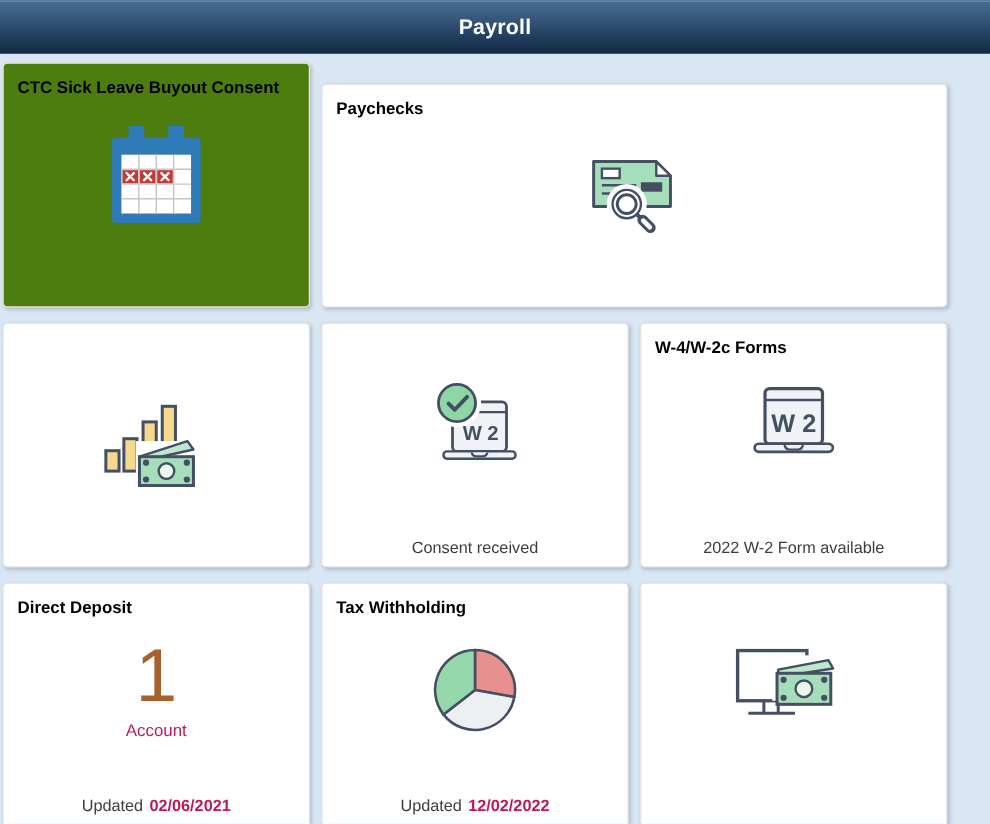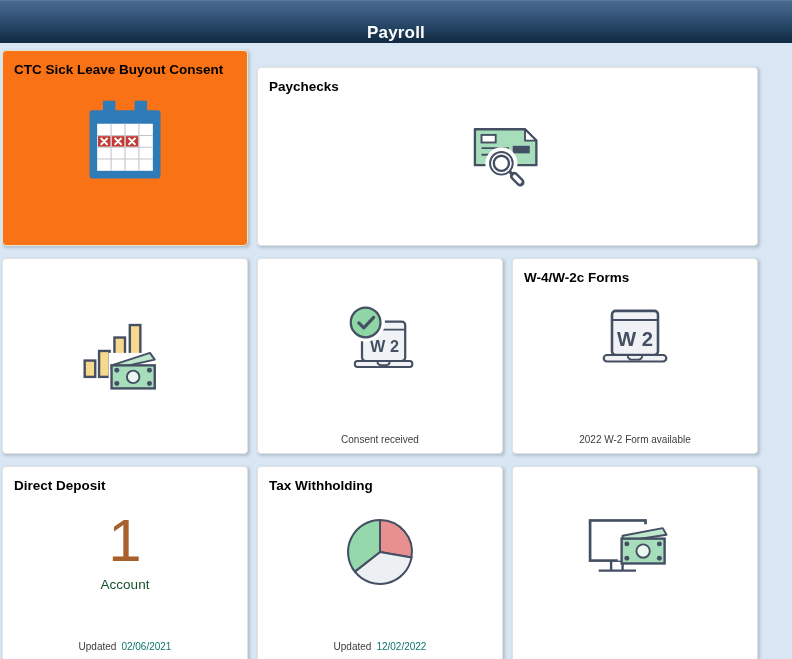--- a/index.html
+++ b/index.html
@@ -5,21 +5,21 @@
   * { margin:0; padding:0; box-sizing:border-box; }
   html,body { width:792px; height:659px; overflow:hidden; }
   body {
     font-family:"Liberation Sans","DejaVu Sans",sans-serif;
     background:#d9e6f3;
   }
   .banner {
     height:43px;
     background:linear-gradient(180deg,#476b8f 0%,#35567a 35%,#1d3a57 75%,#122a42 100%);
     border-top:1px solid #5c7da0;
-    display:flex; align-items:flex-end; justify-content:center;
+    display:flex; align-items:center; justify-content:center;
   }
   .banner h1 {
     color:#ffffff; font-size:17px; font-weight:bold; letter-spacing:.2px;
   }
   .grid {
     margin-top:7px;
     padding:0 0 0 2px;
     display:grid;
     grid-template-columns:246px 246px 246px;
     grid-auto-rows:196px;
@@ -28,46 +28,46 @@
   }
   .tile {
     position:relative;
     background:#ffffff;
     border:1px solid #e2e2e2;
     border-radius:4px;
     box-shadow:1.5px 1.5px 3px rgba(110,120,135,.35);
     cursor:pointer;
     overflow:hidden;
   }
-  .tile.highlight { background:#f97316; border-color:#e9e6cd; }
+  .tile.highlight { background:#4d7c0f; border-color:#e9e6cd; }
   .tile.wide { grid-column:span 2;margin-top:17px; }
   .tile-title {
     font-size:13.5px; font-weight:bold; color:#000;
     padding:11px 12px 0 11px; line-height:1.2;
   }
   .icon-wrap {
     position:absolute; left:50%; top:47%;
     transform:translate(-50%,-50%);
     line-height:0;
   }
   .icon-wrap.hi { top:44%; }
   .caption {
     position:absolute; left:0; right:0; bottom:8px;
-    text-align:center; font-size:10px; color:#3c3c3c;
+    text-align:center; font-size:13px; color:#3c3c3c;
   }
   .updated { bottom:9px; }
-  .updated .date { font-weight:normal; color:#0f766e; margin-left:5px; }
+  .updated .date { font-weight:bold; color:#be185d; margin-left:5px; }
   .dd-count {
     position:absolute; left:0; right:0; top:44px;
     text-align:center; font-size:60px; line-height:1;
     color:#a8612c; font-weight:400;
   }
   .dd-label {
     position:absolute; left:0; right:0; top:110px;
-    text-align:center; font-size:13.5px; color:#14532d;
+    text-align:center; font-size:13.5px; color:#be185d;
   }
   svg text { font-family:"Liberation Sans","DejaVu Sans",sans-serif; }
 </style>
 </head>
 <body>
 
 <header class="banner">
   <h1>Payroll</h1>
 </header>
 

